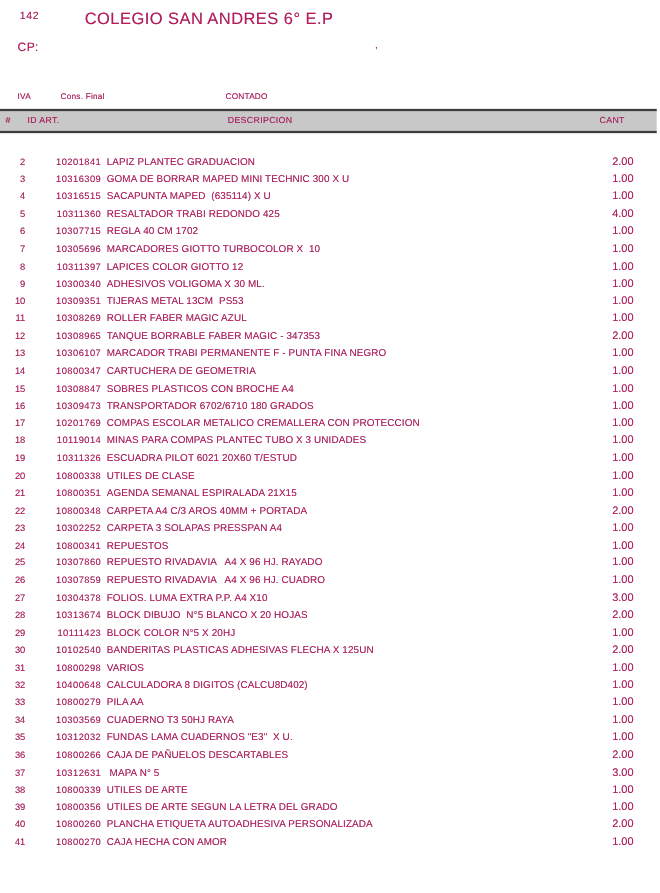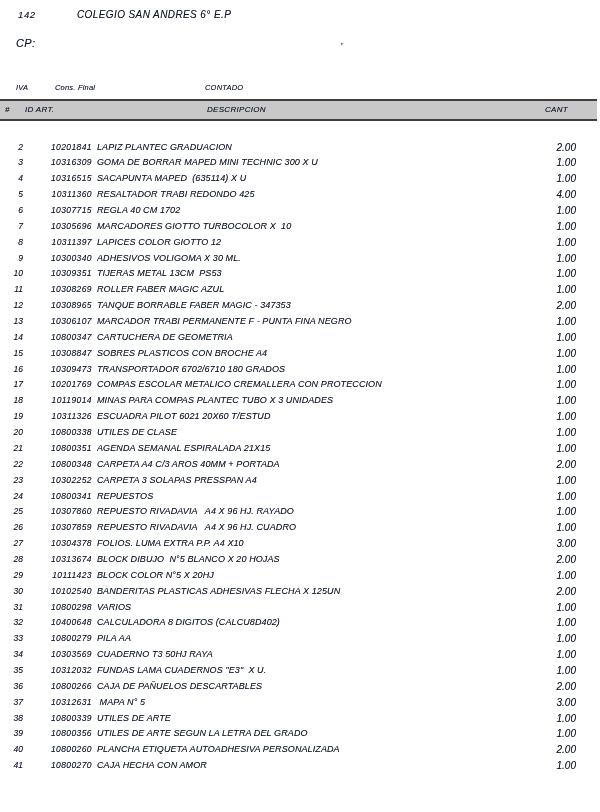--- a/index.html
+++ b/index.html
@@ -5,21 +5,21 @@
   html,body{margin:0;padding:0;}
   body{
     width:600px;height:812px;background:#ffffff;
     font-family:"Liberation Sans","DejaVu Sans",sans-serif;
     -webkit-font-smoothing:antialiased;
   }
   .page{position:relative;width:600px;height:812px;background:#fff;overflow:hidden;
     color:#1e1e30;}
   .page span{text-shadow:0 0 .5px rgba(30,30,48,.45);}
   .doc-number{position:absolute;left:18px;top:9px;font-size:9.5px;letter-spacing:.6px;}
-  .doc-title{position:absolute;left:77px;top:9px;font-size:10px;letter-spacing:.4px;}
+  .doc-title{position:absolute;left:77px;top:9px;font-size:15px;letter-spacing:.4px;}
   .cp-label{position:absolute;left:16px;top:37px;font-size:11px;letter-spacing:.3px;}
   .cp-comma{position:absolute;left:341px;top:36px;font-size:9px;}
   .meta-row{position:absolute;left:0;top:83px;width:600px;height:12px;font-size:7.5px;letter-spacing:.2px;}
   .iva{position:absolute;left:16px;top:0;}
   .consfinal{position:absolute;left:55px;top:0;}
   .contado{position:absolute;left:205px;top:0;}
   .thead{
     position:absolute;left:0;top:99px;width:597px;height:18px;
     background:#c8c8c8;border-top:2px solid #3d3d3d;border-bottom:2px solid #3d3d3d;
     font-size:8px;line-height:18px;letter-spacing:.3px;
@@ -31,21 +31,21 @@
   .tbody{position:absolute;left:0;top:139.6px;width:600px;}
   .trow{display:flex;height:15.86px;line-height:15.86px;padding-right:24px;box-sizing:border-box;}
   .c-num{width:23px;text-align:right;font-size:8.5px;flex:none;}
   .c-id{width:69px;text-align:right;font-size:8.5px;letter-spacing:.4px;flex:none;}
   .c-desc{flex:1;margin-left:5px;font-size:9px;letter-spacing:.1px;white-space:pre;overflow:hidden;}
   .c-cant{width:45px;text-align:right;font-size:10px;flex:none;}
 </style>
 </head>
 <body>
 
-<div class="page" style="color: #0f172a; font-style: italic;">
+<div class="page" style="color: #be185d;">
   <span class="doc-number">142</span>
   <span class="doc-title">COLEGIO SAN ANDRES 6° E.P</span>
   <span class="cp-label">CP:</span>
   <span class="cp-comma">,</span>
 
   <div class="meta-row">
     <span class="iva">IVA</span>
     <span class="consfinal">Cons. Final</span>
     <span class="contado">CONTADO</span>
   </div>

